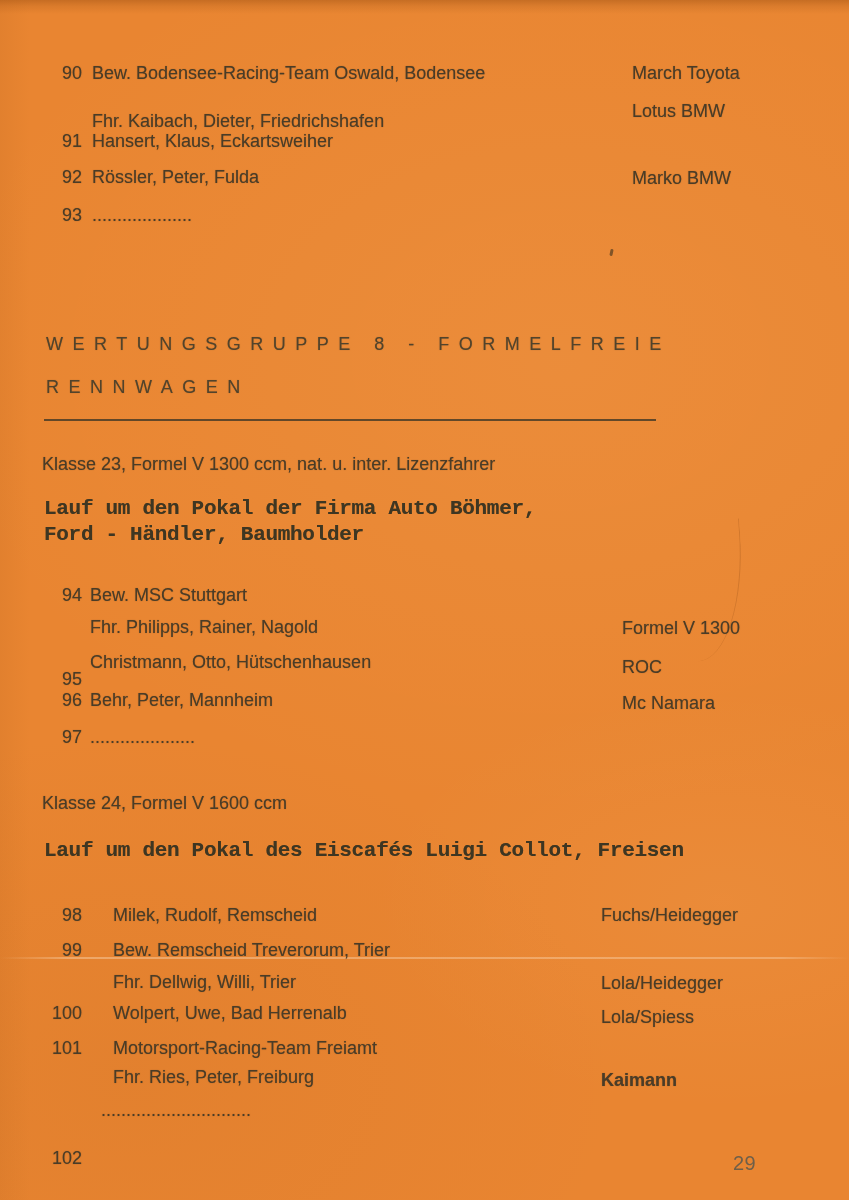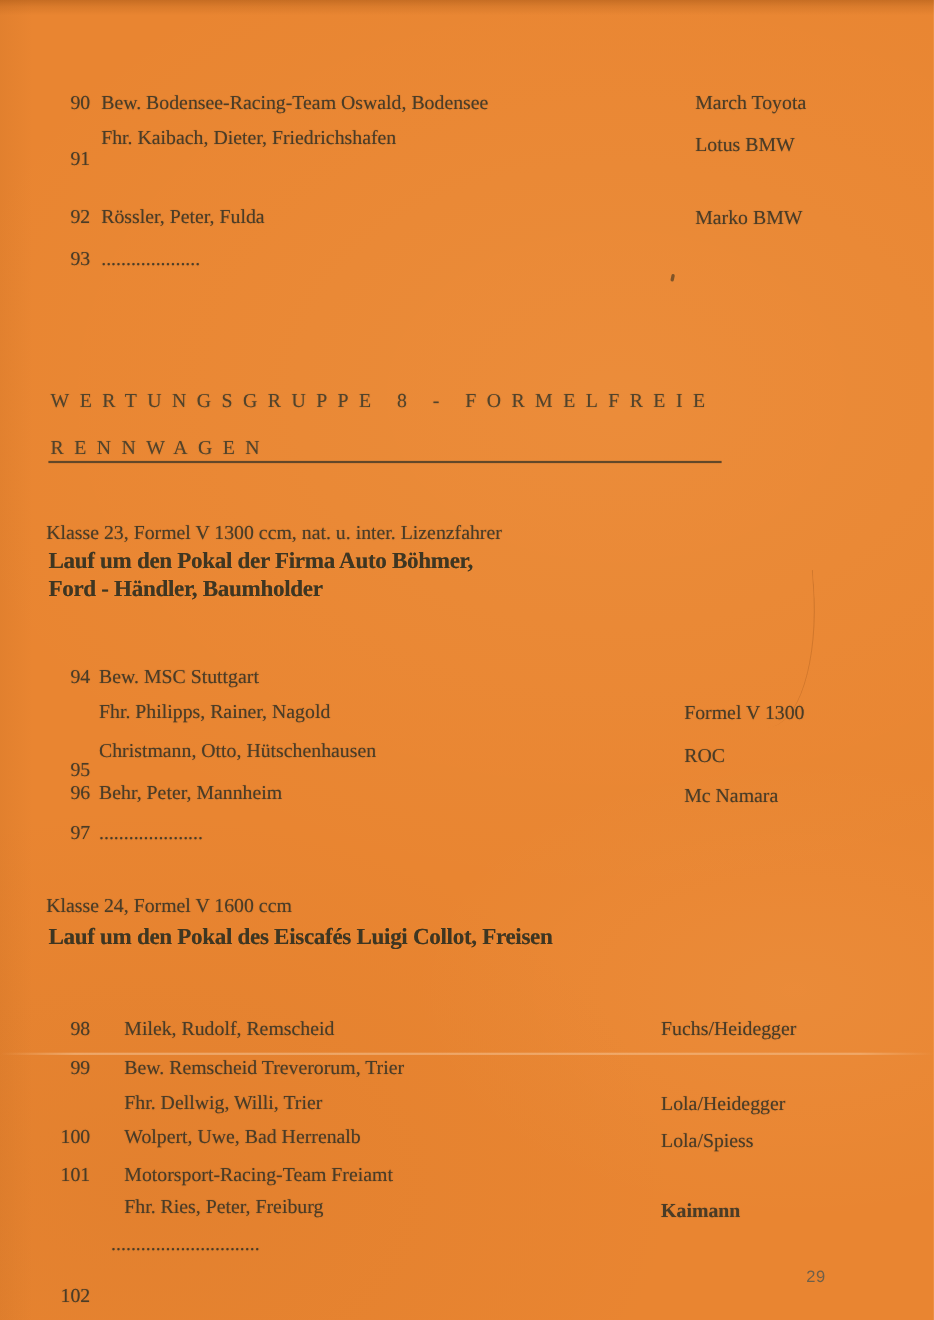--- a/index.html
+++ b/index.html
@@ -12,46 +12,45 @@
     background-color:#e98531;
     background-image:
       linear-gradient(180deg, rgba(150,75,15,0.42) 0px, rgba(150,75,15,0.18) 6px, rgba(150,75,15,0) 14px),
       linear-gradient(90deg, rgba(160,85,20,0.10) 0px, rgba(160,85,20,0) 30px),
       radial-gradient(ellipse 900px 650px at 66% 30%, rgba(255,205,140,0.10), rgba(255,205,140,0) 70%),
       radial-gradient(ellipse 700px 500px at 15% 90%, rgba(150,75,15,0.08), rgba(150,75,15,0) 70%),
       radial-gradient(ellipse 500px 300px at 85% 75%, rgba(255,215,160,0.07), rgba(255,215,160,0) 70%);
   }
   .mono{
     position:absolute;
-    font-family:Liberation Serif, serif;
+    font-family:Liberation Sans, sans-serif;
     font-size:18px;line-height:21px;color:#4a3c27;
     text-shadow:0 0 1px rgba(74,60,39,0.55);
     white-space:pre;
-    margin-top:20px;
   }
   .num{left:28px;width:54px;text-align:right;}
   .group-head{
     letter-spacing:9.5px;color:#52432b;
     text-shadow:0 0 1px rgba(82,67,43,0.5);
     text-align:right;
   }
   .rule{
     position:absolute;left:44px;top:419px;width:612px;height:2px;
     background:#4a3c27;opacity:0.85;
   }
   .sans-bold{
     position:absolute;
-    font-family:Liberation Serif, serif;font-weight:700;
+    font-family:Liberation Mono, monospace;font-weight:700;
     font-size:21px;line-height:26px;letter-spacing:-0.3px;
     color:#3e3622;text-shadow:0 0 0.5px rgba(62,54,34,0.6);
     white-space:pre;
   }
   .pagenum{
     position:absolute;left:733px;top:1152px;
-    font-size:15px;color:#6f5f49;letter-spacing:0.5px;
+    font-size:20px;color:#6f5f49;letter-spacing:0.5px;
   }
   .bold-mono{font-weight:bold;}
   .crease{
     position:absolute;left:0;top:957px;width:849px;height:2px;
     background:linear-gradient(90deg, rgba(255,240,218,0) 0%, rgba(255,240,218,0.34) 8%, rgba(255,240,218,0.30) 92%, rgba(255,240,218,0) 100%);
   }
   .top-edge{
     position:absolute;left:0;top:0;width:849px;height:14px;
   }
   .speck{
@@ -67,25 +66,26 @@
 </style>
 </head>
 <body>
 
 <div class="sheet">
 
   <div class="top-edge"></div>
 
   <div class="mono num" style="top:63px">90</div>
   <div class="mono" style="left:92px;top:63px">Bew. Bodensee-Racing-Team Oswald, Bodensee</div>
-  <div class="mono" style="left:92px;top:95px">Fhr. Kaibach, Dieter, Friedrichshafen</div>
+  <div class="mono" style="left:92px;top:111px">Fhr. Kaibach, Dieter, Friedrichshafen</div>
   <div class="mono" style="left:632px;top:63px">March Toyota</div>
   <div class="mono" style="left:632px;top:101px">Lotus BMW</div>
 
-  <div class="mono num" style="top:114px">91</div>
+  <div class="mono num" style="top:131px">91</div>
+  <div class="mono" style="left:92px;top:131px">Hansert, Klaus, Eckartsweiher</div>
 
   <div class="mono num" style="top:167px">92</div>
   <div class="mono" style="left:92px;top:167px">Rössler, Peter, Fulda</div>
   <div class="mono" style="left:632px;top:168px">Marko BMW</div>
 
   <div class="mono num" style="top:205px">93</div>
   <div class="mono" style="left:92px;top:205px">....................</div>
 
   <div class="speck"></div>
 

